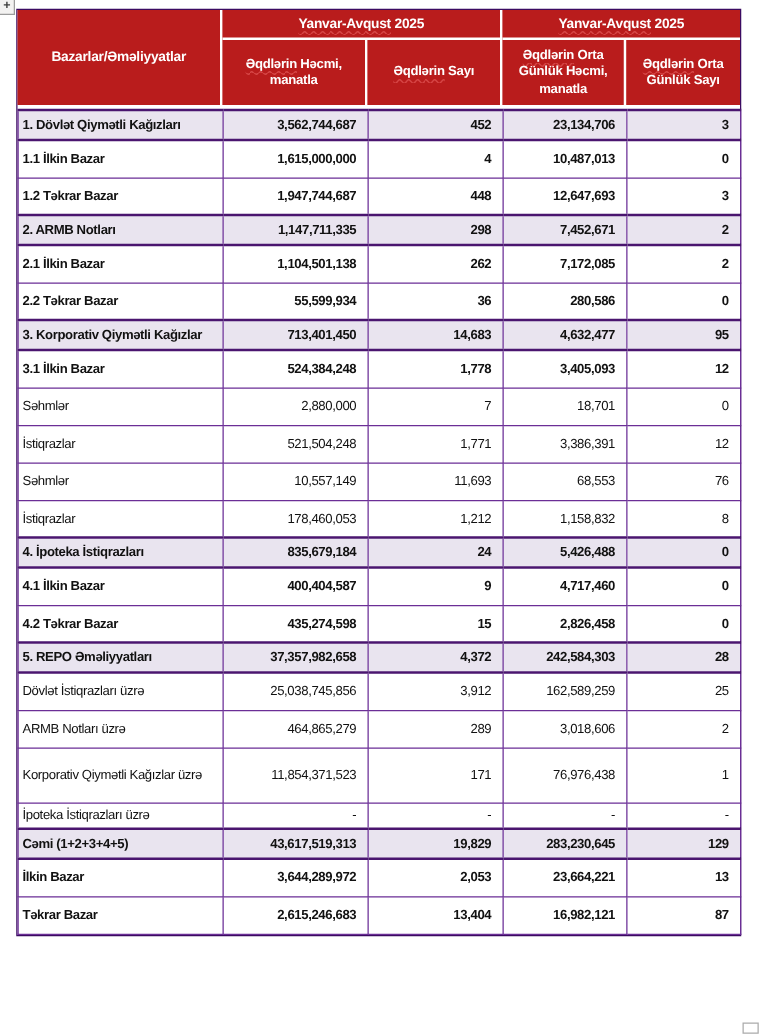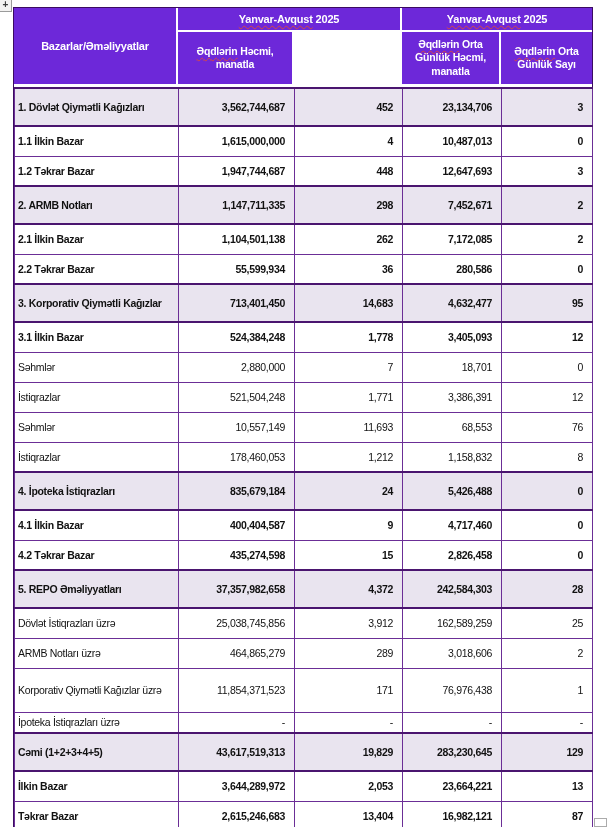--- a/index.html
+++ b/index.html
@@ -28,21 +28,21 @@
     border:1px solid #3B0B61; box-sizing:border-box; background:#ffffff;
   }
 
   
   .thead {
     display:grid;
     grid-template-columns:164px 116px 108px 99px 91px;
     grid-template-rows:24px 52px;
   }
   .hcell {
-    background:#6d28d9; color:#ffffff; font-weight:bold;
+    background:#b91c1c; color:#ffffff; font-weight:bold;
     display:flex; align-items:center; justify-content:center; text-align:center;
     box-sizing:border-box; padding:1px 4px; letter-spacing:-0.2px;
   }
   .h-corner { grid-row:1/3; grid-column:1; border-right:2px solid #fff; font-size:11px; }
   .h-group1 { grid-row:1; grid-column:2/4; border-bottom:2px solid #fff; border-right:2px solid #fff; font-size:11px; }
   .h-group2 { grid-row:1; grid-column:4/6; border-bottom:2px solid #fff; font-size:11px; }
   .h-sub    { grid-row:2; font-size:10.5px; line-height:1.25; }
   .h-sub.b1 { grid-column:2; border-right:2px solid #fff; }
   .h-sub.b2 { grid-column:3; border-right:2px solid #fff; }
   .h-sub.b3 { grid-column:4; border-right:2px solid #fff; }
@@ -71,21 +71,21 @@
   .tbody-table td.num { text-align:right; }
 
   tr.normal  { height:30px; }
   tr.tall    { height:44px; }
   tr.short   { height:21px; }
 
   tr.section td {
     background:#E9E4EF; font-weight:bold;
     border-top:2px solid #4A156F; border-bottom:2px solid #4A156F;
   }
-  tr.section.normal { height:38px; }
+  tr.section.normal { height:24px; }
   tr.bold td  { font-weight:bold;margin-left:38px; }
   tr.plain td { font-weight:normal; }
 </style>
 </head>
 <body>
 
 <div class="move-handle">+</div>
 
 <div class="tbl-wrap">
 
@@ -94,20 +94,23 @@
 
     <div class="hcell h-group1">
       <span><span class="sq">Yanvar-Avqust</span><span> 2025</span></span>
     </div>
     <div class="hcell h-group2">
       <span><span class="sq">Yanvar-Avqust</span><span> 2025</span></span>
     </div>
 
     <div class="hcell h-sub b1">
       <span><span class="sq">Əqdlərin</span><span> Həcmi, manatla</span></span>
+    </div>
+    <div class="hcell h-sub b2">
+      <span><span class="sq">Əqdlərin</span><span> Sayı</span></span>
     </div>
     <div class="hcell h-sub b3">
       <span><span class="sq">Əqdlərin</span><span> Orta Günlük Həcmi, manatla</span></span>
     </div>
     <div class="hcell h-sub b4">
       <span><span class="sq">Əqdlərin</span><span> Orta Günlük Sayı</span></span>
     </div>
   </div>
 
   <table class="tbody-table">

